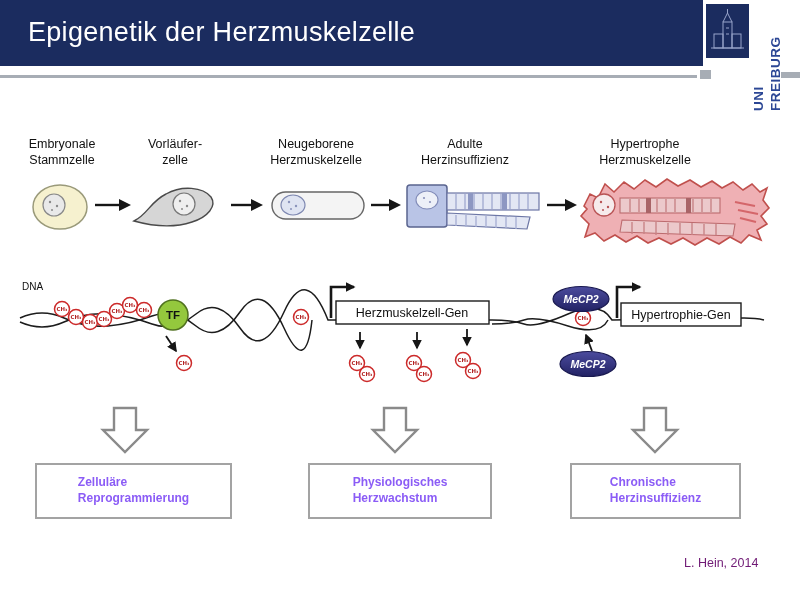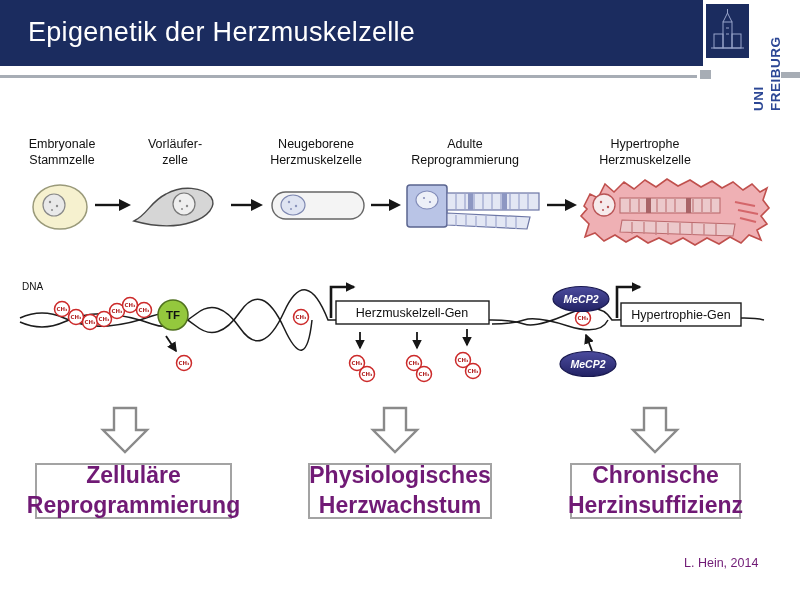--- a/index.html
+++ b/index.html
@@ -11,21 +11,21 @@
   .hline{position:absolute;left:0;top:75px;width:697px;height:3px;background:#a7adb5;}
   .hsq{position:absolute;left:700px;top:70px;width:11px;height:9px;background:#a7adb5;}
   .hdash{position:absolute;left:781px;top:72px;width:19px;height:6px;background:#a7adb5;}
   .logo-text{position:absolute;left:719px;top:46px;width:96px;height:34px;transform:rotate(-90deg);
              color:#2c4795;font-weight:bold;font-size:13.5px;line-height:17px;letter-spacing:.5px;}
   .stage-label{position:absolute;top:136px;width:130px;text-align:center;font-size:12.5px;line-height:16px;
                color:#111;white-space:pre-line;}
   .dna-label{position:absolute;left:22px;top:281px;font-size:10px;color:#111;}
   .outcome-box{position:absolute;top:463px;height:56px;border:2px solid #a3a3a3;box-sizing:border-box;
                display:flex;align-items:center;justify-content:center;}
-  .outcome-box span{text-align:center;color:#701a75;font-weight:bold;font-size:23px;line-height:1.3;white-space:pre-line;}
+  .outcome-box span{text-align:left;color:#8b5cf6;font-weight:bold;font-size:12px;line-height:1.3;white-space:pre-line;}
   .citation{position:absolute;left:684px;top:556px;font-size:12.5px;color:#701a75;}
   svg{position:absolute;left:0;}
   .cells-svg{top:172px;}
   .dna-svg{top:268px;}
   .arrows-svg{top:402px;}
   
   .strand{fill:none;stroke:#1c1c1c;stroke-width:1.5;}
   .ch3c{fill:#fff;stroke:#cc2a2a;stroke-width:1.5;}
   .ch3t{font-family:"DejaVu Sans",sans-serif;font-size:5.4px;font-weight:bold;fill:#b32424;text-anchor:middle;}
   .genebox{fill:#fff;stroke:#1c1c1c;stroke-width:1.4;}
@@ -68,21 +68,21 @@
     <div>FREIBURG</div>
   </div>
 
   <div class="stage-label" style="left:-3px">Embryonale
 Stammzelle</div>
   <div class="stage-label" style="left:110px">Vorläufer-
 zelle</div>
   <div class="stage-label" style="left:251px">Neugeborene
 Herzmuskelzelle</div>
   <div class="stage-label" style="left:400px">Adulte
-Reprogrammierung</div>
+Herzinsuffizienz</div>
   <div class="stage-label" style="left:580px">Hypertrophe
 Herzmuskelzelle</div>
 
   <svg class="cells-svg" width="800" height="86" viewBox="0 0 800 86">
 
     <g>
       <ellipse cx="60" cy="35" rx="27" ry="22" fill="#f6f1cf" stroke="#9a9a7a" stroke-width="1.5"></ellipse>
       <circle cx="54" cy="33" r="11" fill="#e9e9e9" stroke="#888" stroke-width="1.2"></circle>
       <g>
         <circle class="dot" cx="50" cy="30" r="1.2"></circle>

